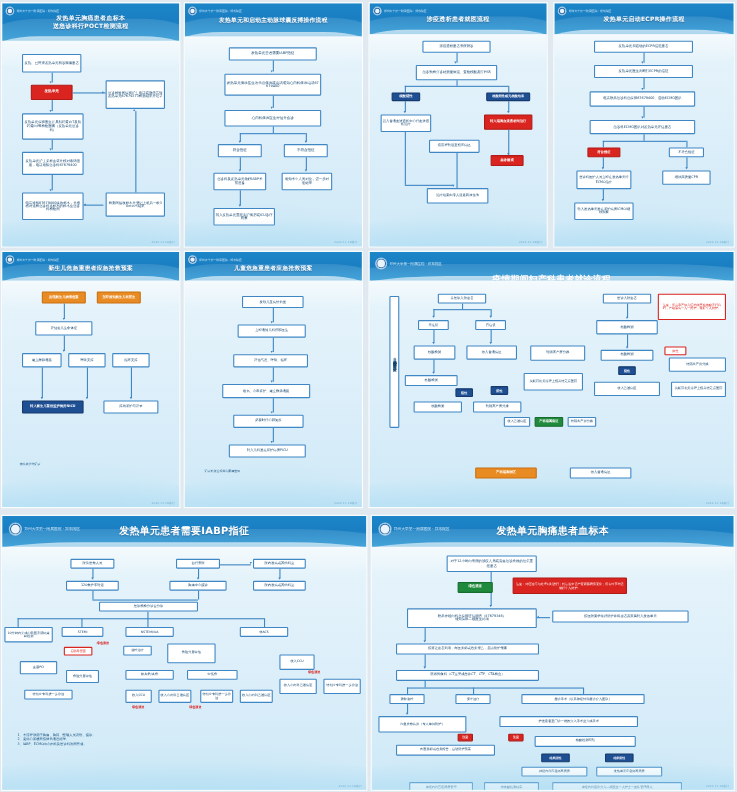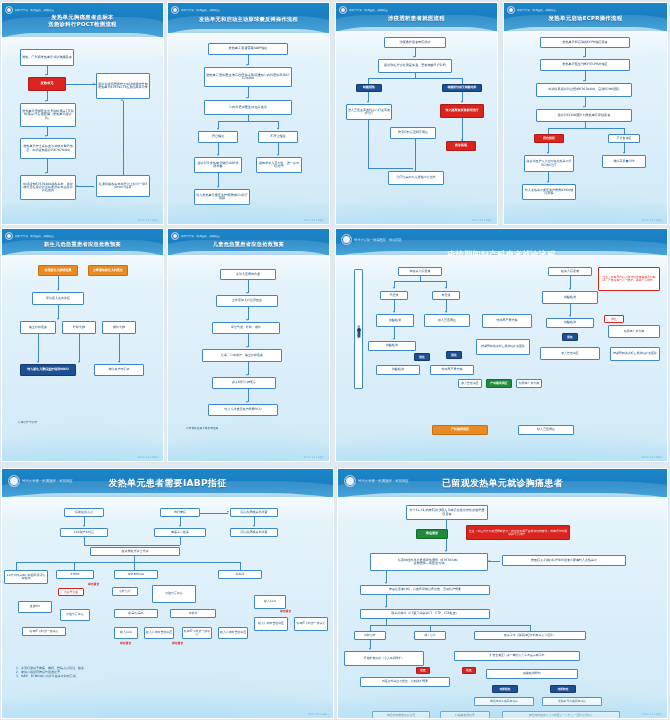--- a/index.html
+++ b/index.html
@@ -430,21 +430,21 @@
     <div class="stamp">2022.11.18修订</div>
   </div>
 
   <div class="poster" style="left:338px;top:469px;width:329px;height:249px;">
     <div class="body"></div>
     <div class="hdr" style="height:28px;">
       <div class="logo" style="left:6px;top:6px;">
         <span class="seal" style="width:10px;height:10px;"></span>
         <span class="logotxt" style="font-size:3.4px;">郑州大学第一附属医院 · 郑东院区</span>
       </div>
-      <div class="ptitle" style="top:9px;font-size:9px;">已留观发热单元就诊胸痛患者</div>
+      <div class="ptitle" style="top:9px;font-size:9px;">发热单元胸痛患者血标本</div>
     </div>
     <div class="wave" style="top:24px;"></div>
     <div class="nodes">
       <div class="nd" style="left:68px;top:36px;width:82px;height:15px;font-size:3.1px;">对于12小时内来院的涉疫人员或需要急诊抢救的急危重症患者</div>
       <div class="ln lnv" style="left:108px;top:51px;height:9px;"></div>
       <div class="nd green" style="left:78px;top:60px;width:32px;height:10px;font-size:3.1px;">绿色通道</div>
       <div class="nd redline" style="left:128px;top:56px;width:104px;height:15px;font-size:2.8px;background:#d9241f;color:#fff;border-color:#b01b17;">注意：对症治疗与处理同时进行；转运途中需严密观察病情变化；所有环节均需做好个人防护。</div>
       <div class="ln lnv" style="left:108px;top:70px;height:12px;"></div>
       <div class="ar d" style="left:106.6px;top:81px;"></div>
       <div class="nd" style="left:32px;top:84px;width:118px;height:18px;font-size:3.1px;white-space:pre-line;">联系神经内科总值班评估病情（87679346）

